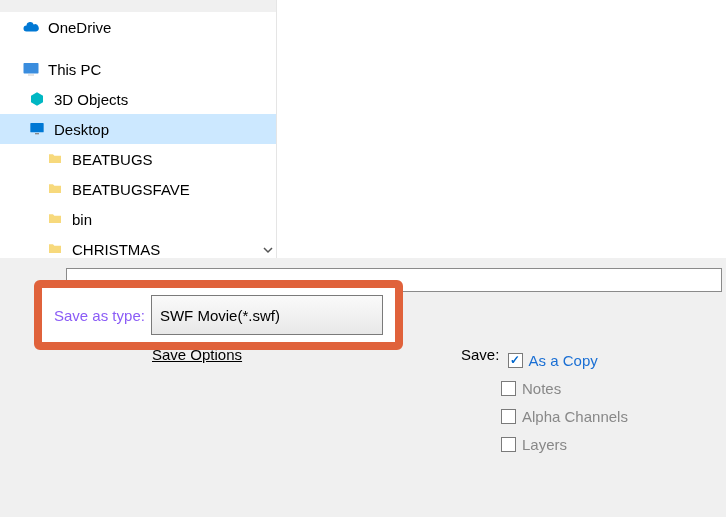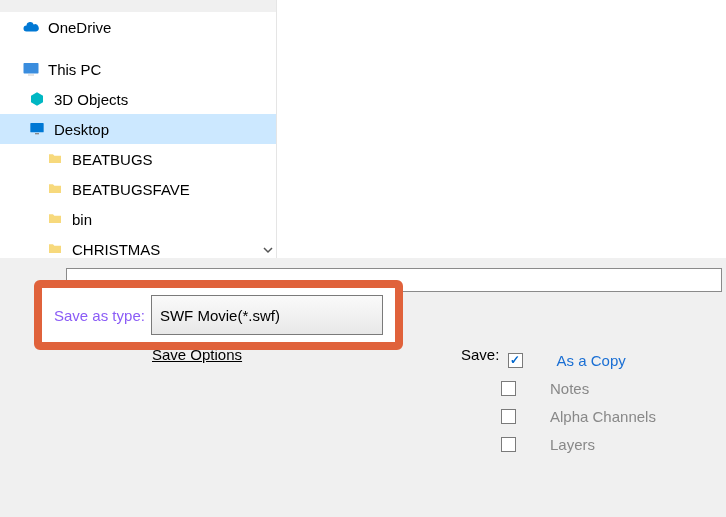--- a/index.html
+++ b/index.html
@@ -30,21 +30,21 @@
     .type-select { flex: 1; height: 40px; border: 1px solid #7a7a7a; background: linear-gradient(#fafafa,#e8e8e8); padding: 0 8px; display: flex; align-items: center; }
     
     .save-options-link { position: absolute; left: 152px; top: 346px; color: #000; text-decoration: underline; cursor: pointer; }
     
     .save-section { position: absolute; left: 461px; top: 346px; }
     .save-section .save-label { display: inline-block; margin-right: 4px; vertical-align: top; }
     .cb-row { display: flex; align-items: center; height: 28px; margin-left: 40px; }
     .cb-row:first-of-type { margin-left: 0; display: inline-flex; vertical-align: top; }
     .cb { width: 15px; height: 15px; border: 1px solid #7a7a7a; background: #fff; margin-right: 6px; display: inline-flex; align-items: center; justify-content: center; font-size: 12px; }
     .cb.checked::after { content: '✓'; color: #0066cc; font-weight: bold; }
-    .cb-label { color: #000; margin-left: 28px; }
+    .cb-label { color: #000; }
     .cb-label.link { color: #1a6fd4; }
     .cb-label.disabled { color: #888; }
     
     
     .ico-cloud { fill: #0078d4; }
     .ico-pc { fill: #3a8dde; }
     .ico-cube { fill: #00b7c3; }
     .ico-monitor { fill: #0078d4; }
     .ico-folder { fill: #f7d97c; }
   </style>

